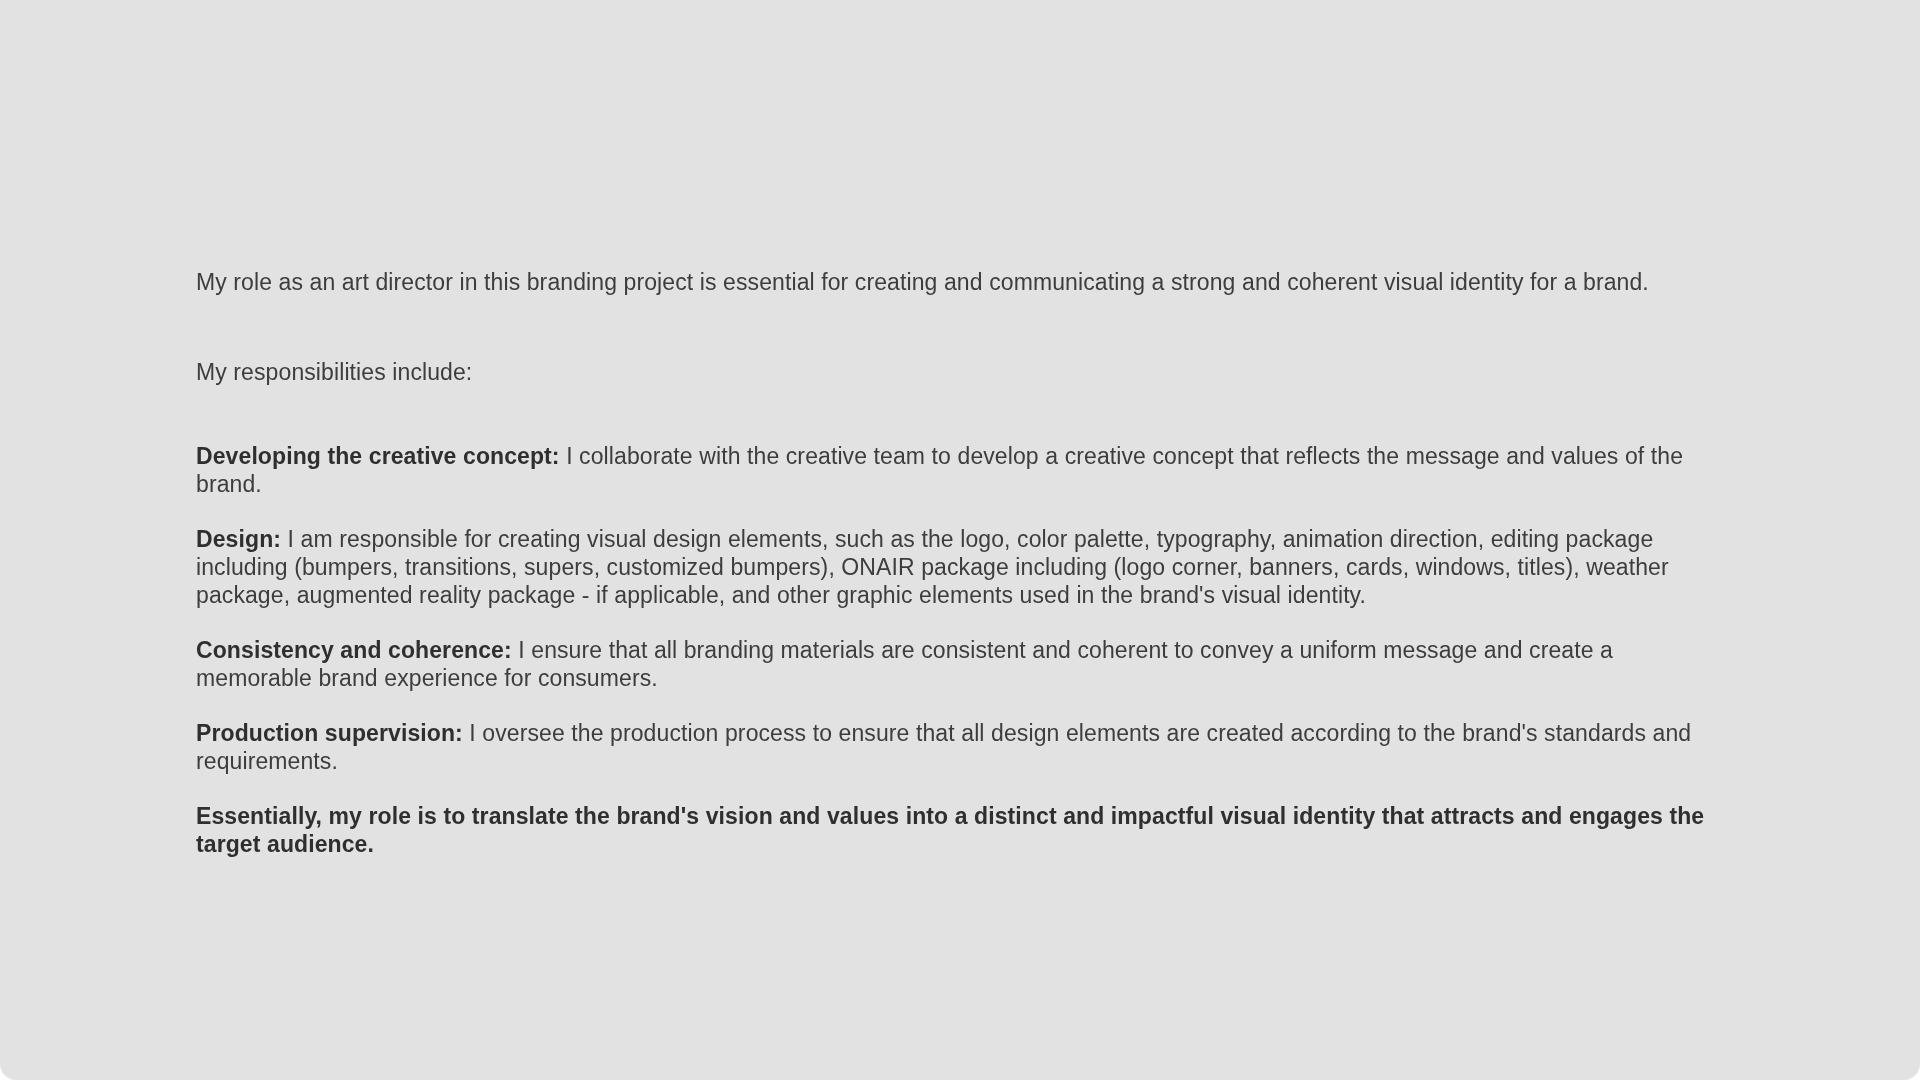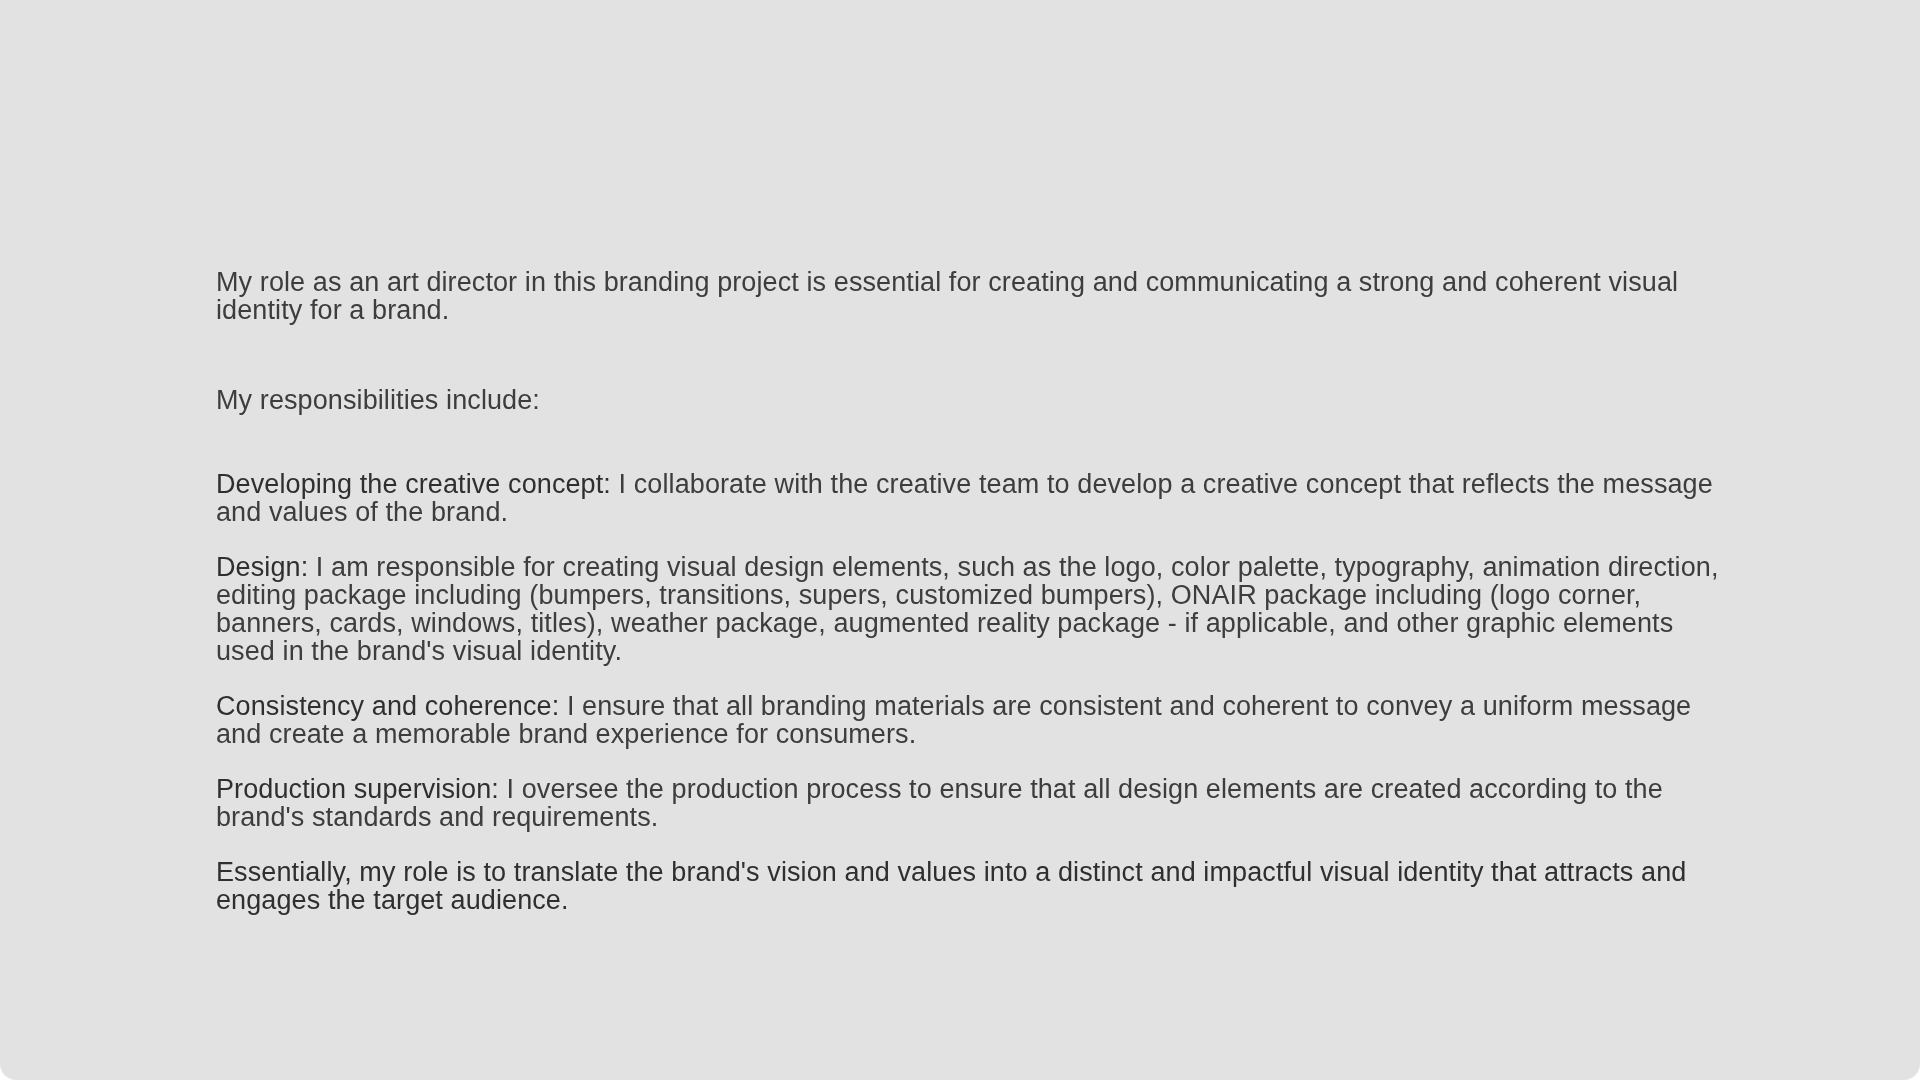--- a/index.html
+++ b/index.html
@@ -13,34 +13,34 @@
     height: 1080px;
     background: #e2e2e2;
     border-bottom-left-radius: 16px;
     border-bottom-right-radius: 16px;
     overflow: hidden;
     font-family: "Liberation Sans", "DejaVu Sans", sans-serif;
     color: #3d3d3d;
   }
   .content {
     position: absolute;
-    left: 216px;
+    left: 196px;
     top: 268px;
     width: 1516px;
-    font-size: 27px;
+    font-size: 23px;
     line-height: 28px;
     letter-spacing: 0.1px;
   }
   .para { margin: 0 0 27px 0; }
   .intro { margin-bottom: 62px; }
   .responsibilities-heading { margin-bottom: 56px; }
-  .lead { font-weight: 400; color: #2f2f2f; }
+  .lead { font-weight: 700; color: #2f2f2f; }
   .conclusion {
     margin-top: 17px;
-    font-weight: 400;
+    font-weight: 700;
     color: #2f2f2f;
   }
 </style>
 </head>
 <body>
 
 <div class="canvas">
   <div class="content">
 
     <p class="para intro">My role as an art director in this branding project is essential for creating and communicating a strong and coherent visual identity for a brand.</p>

